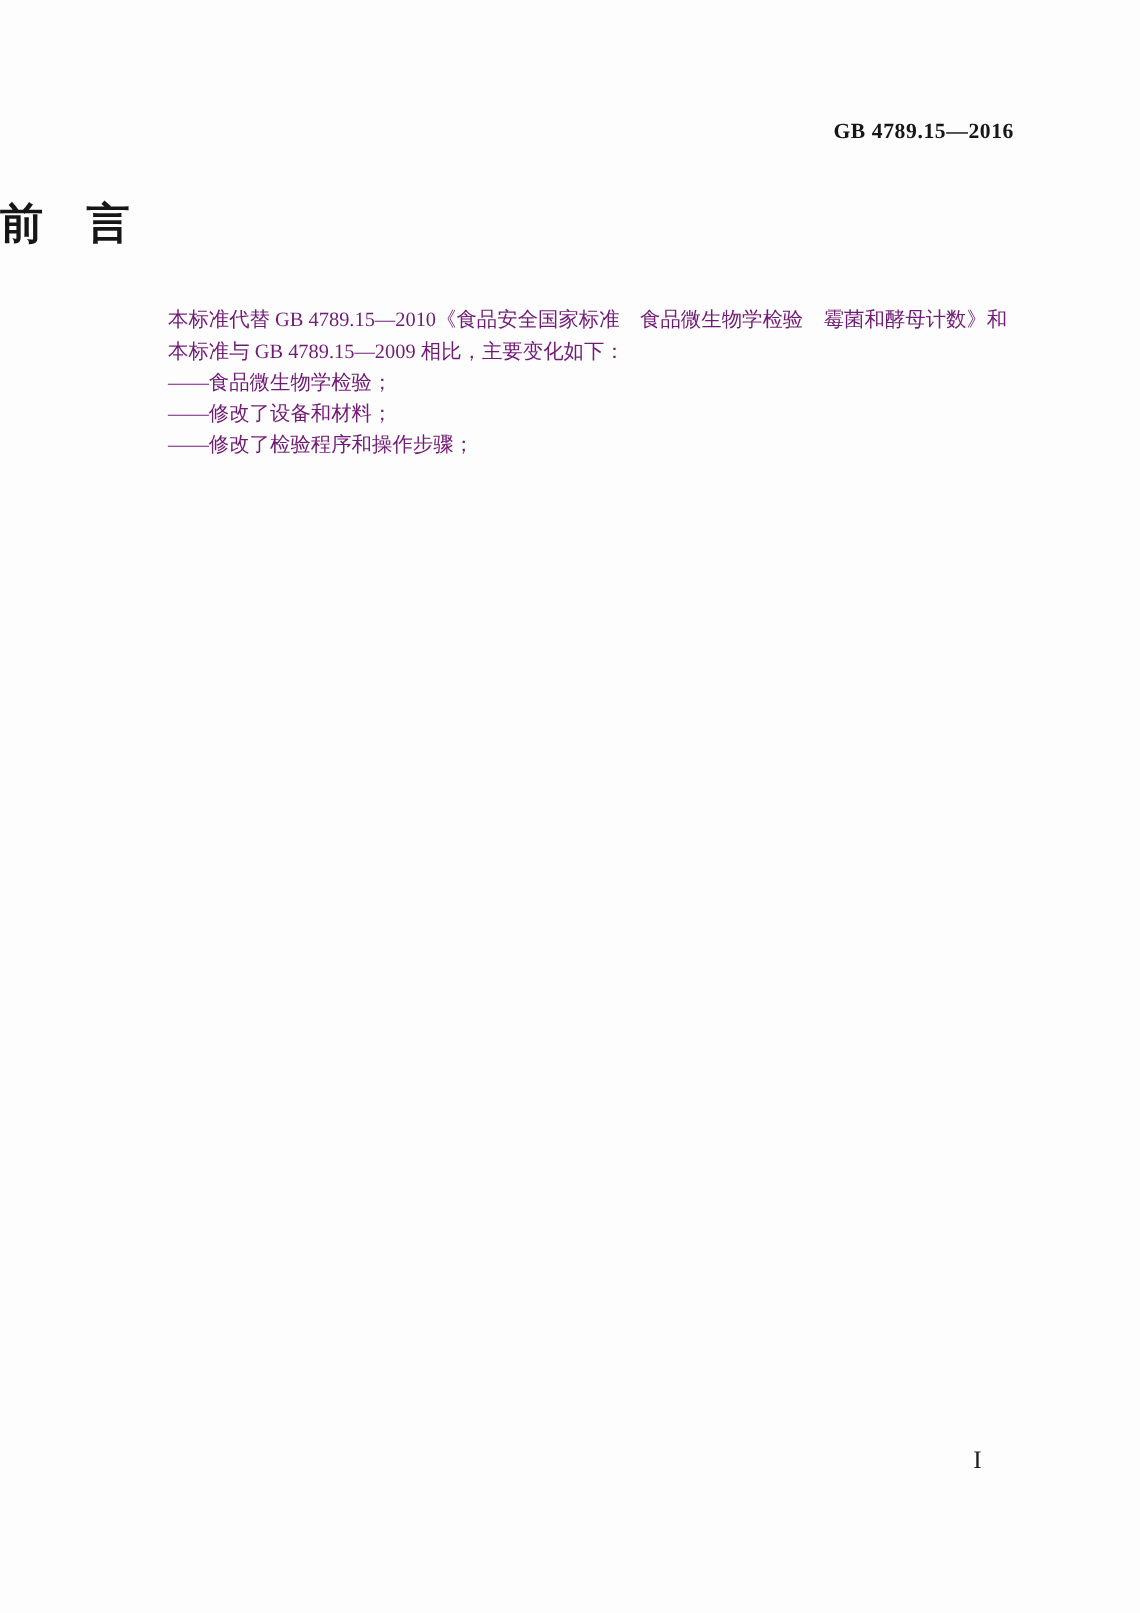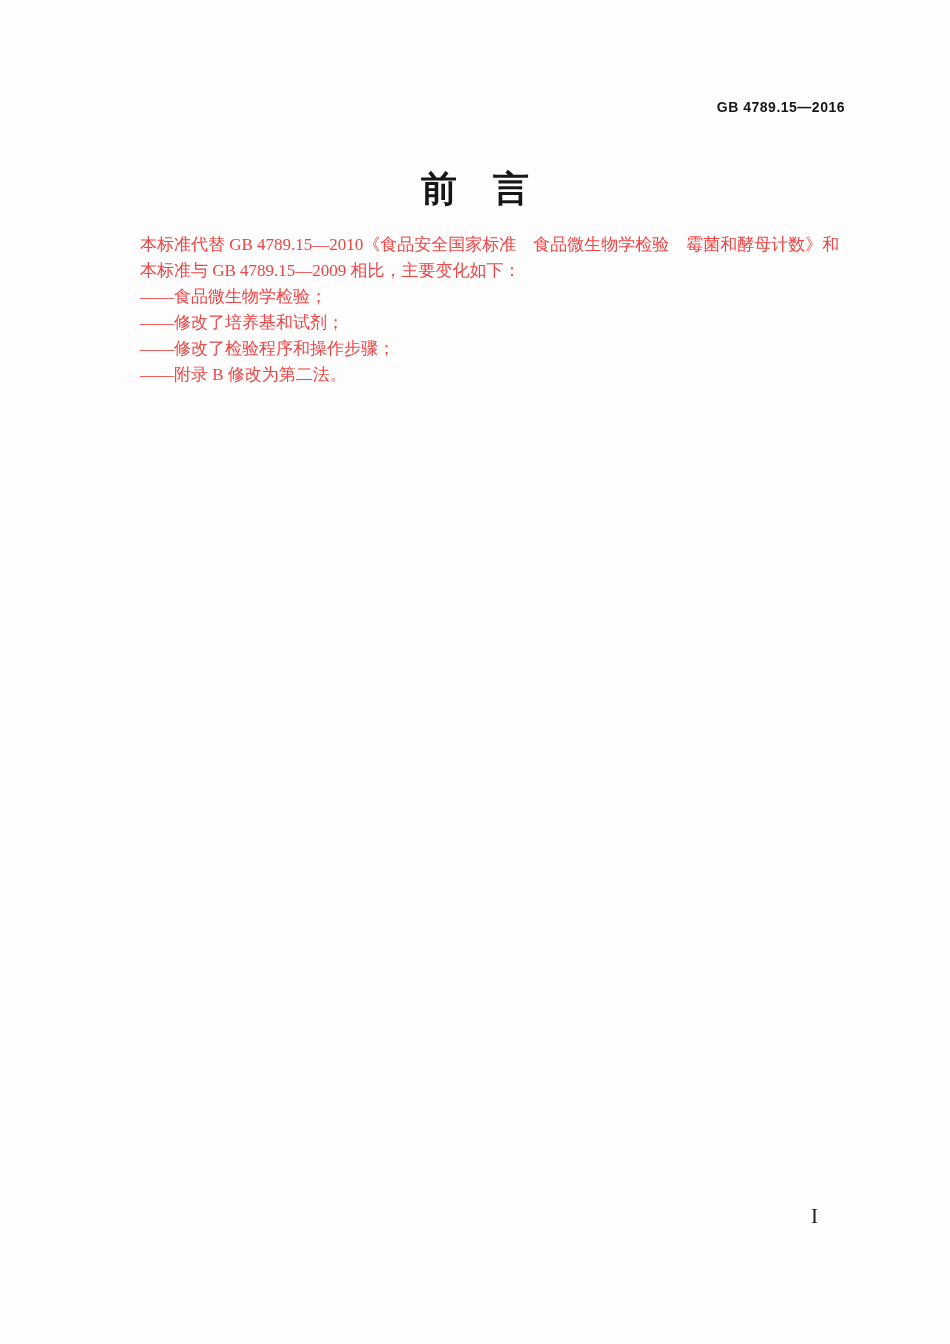--- a/index.html
+++ b/index.html
@@ -16,49 +16,48 @@
     overflow: hidden;
   }
   .doc-page {
     position: absolute;
     inset: 0;
   }
   .standard-code {
     position: absolute;
     top: 99px;
     right: 105px;
-    font-family: Liberation Sans, sans-serif;
+    font-family: Liberation Serif, serif;
     font-weight: bold;
-    font-size: 14px;
+    font-size: 18px;
     letter-spacing: 0.5px;
     color: #161616;
     white-space: nowrap;
   }
   .doc-title {
     position: absolute;
     top: 168px;
     left: 0;
     width: 100%;
     margin: 0;
-    text-align: center;
-    font-family: Liberation Serif, serif;
+    font-family: Liberation Mono, monospace;
     font-weight: bold;
     font-size: 36px;
     line-height: 42px;
     color: #161616;
     white-space: pre;
   }
   .doc-body {
     position: absolute;
     left: 105px;
-    top: 232px;
+    top: 254px;
     width: 742px;
     font-size: 17px;
     line-height: 26px;
-    color: #ef4444;
+    color: #701a75;
   }
   .body-line {
     margin: 0;
     white-space: nowrap;
   }
   .body-line.indent {
     text-indent: 35px;
   }
   .page-number {
     position: absolute;
@@ -75,20 +74,19 @@
 <div class="doc-page">
 
   <div class="standard-code">GB 4789.15—2016</div>
 
   <h1 class="doc-title">前　言</h1>
 
   <div class="doc-body">
     <p class="body-line indent">本标准代替 GB 4789.15—2010《食品安全国家标准　食品微生物学检验　霉菌和酵母计数》和</p>
     <p class="body-line indent">本标准与 GB 4789.15—2009 相比，主要变化如下：</p>
     <p class="body-line indent">——食品微生物学检验；</p>
-    <p class="body-line indent">——修改了培养基和试剂；</p>
+    <p class="body-line indent">——修改了设备和材料；</p>
     <p class="body-line indent">——修改了检验程序和操作步骤；</p>
-    <p class="body-line indent">——附录 B 修改为第二法。</p>
   </div>
 
   <div class="page-number">I</div>
 
 </div>
 
 </body></html>

